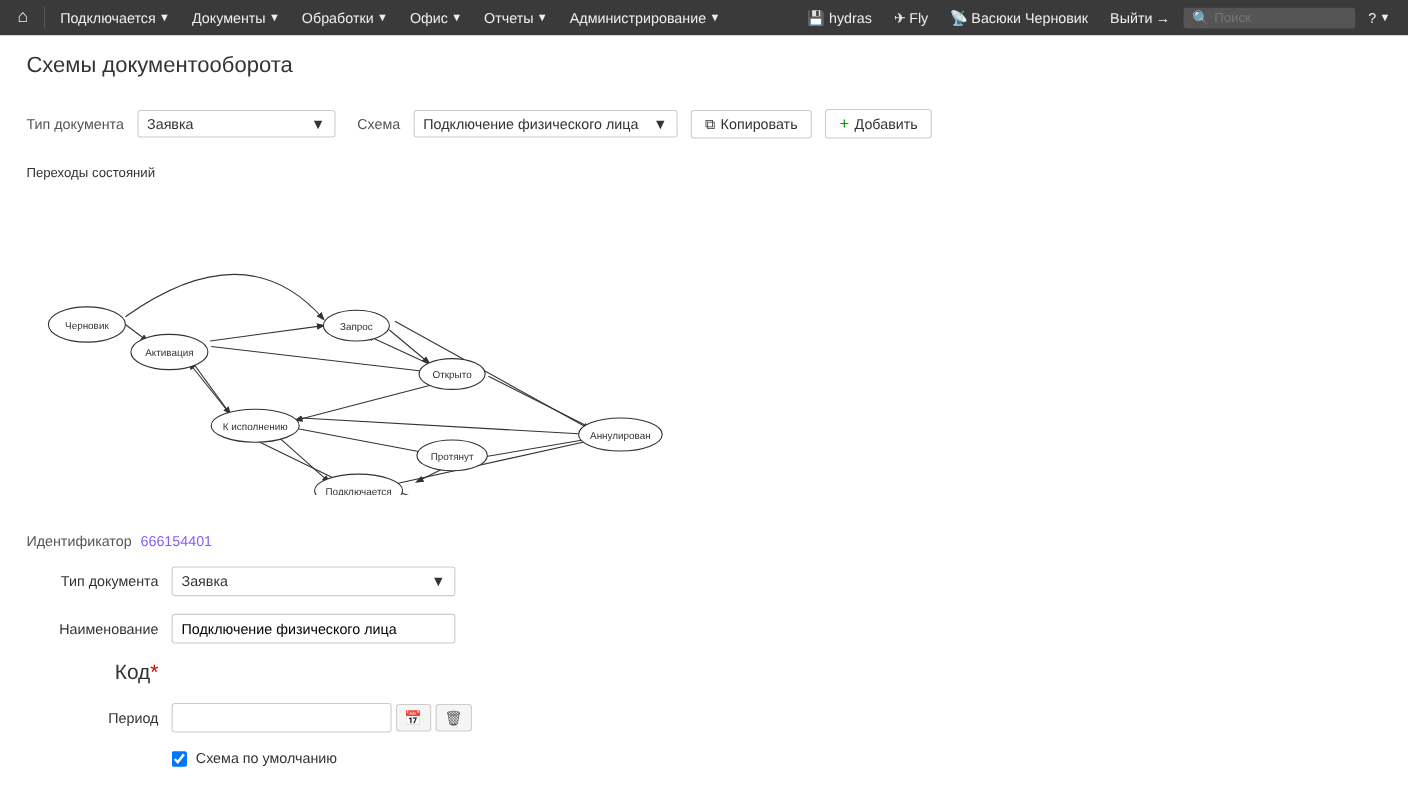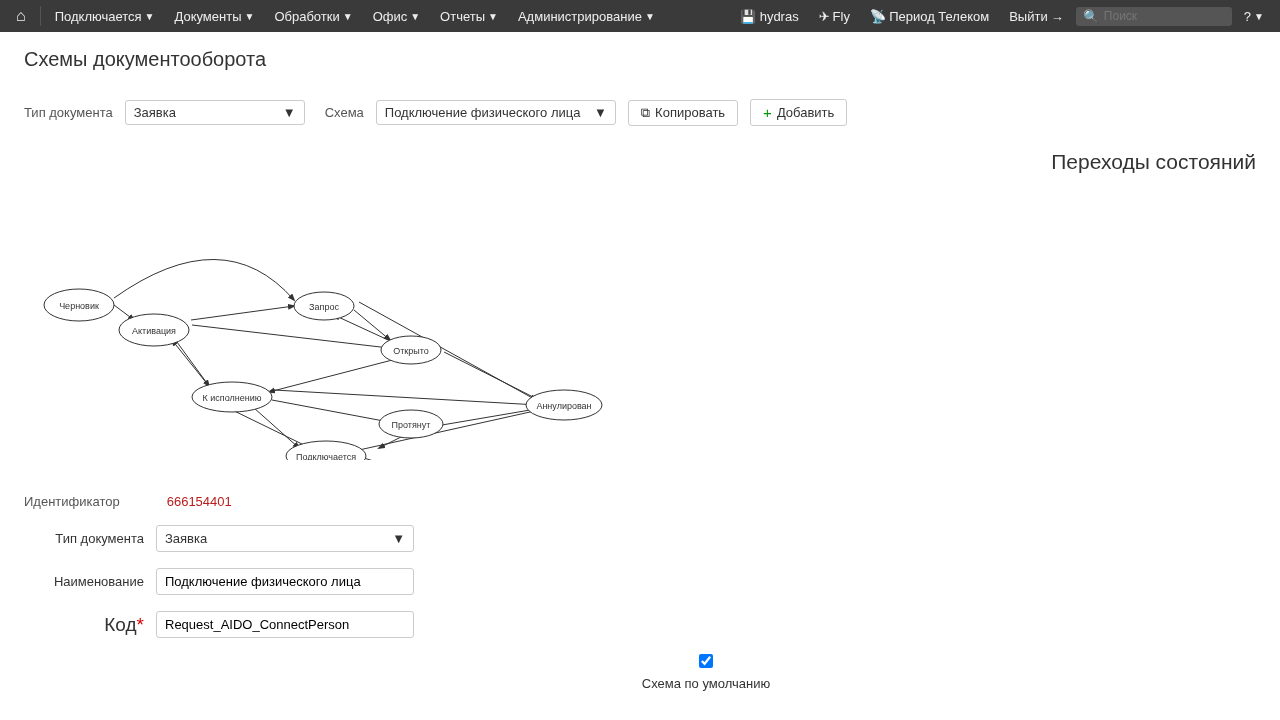--- a/index.html
+++ b/index.html
@@ -47,21 +47,21 @@
     .toolbar-select-wide { min-width: 240px; }
     .schema-label { margin-left: 8px; }
     .btn {
       display: flex; align-items: center; gap: 5px;
       border: 1px solid #ccc; border-radius: 3px; padding: 4px 12px;
       font-size: 13px; background: #fff; cursor: pointer; color: #333;
     }
     .btn-plus { color: #090; font-size: 15px; }
 
     
-    .section-title { font-size: 21px; font-weight: normal; margin-bottom: 16px; color: #333; text-align: right; }
+    .section-title { font-size: 12px; font-weight: normal; margin-bottom: 16px; color: #333; }
 
     
     .graph-container {
       width: 620px; height: 270px; position: relative; margin-bottom: 34px;
     }
     .graph-container svg { width: 100%; height: 100%; }
 
     
     .form-section { margin-top: 8px; }
     .form-row {
@@ -79,28 +79,28 @@
       border: 1px solid #ccc; border-radius: 3px; padding: 5px 8px;
       font-size: 13px; width: 258px; background: #fff;
       display: flex; align-items: center; justify-content: space-between; cursor: pointer;
     }
     .form-period-row { display: flex; align-items: center; gap: 4px; }
     .form-period-row .form-input { width: 200px; }
     .icon-btn {
       border: 1px solid #ccc; border-radius: 3px; padding: 4px 7px;
       background: #f5f5f5; cursor: pointer; font-size: 13px; color: #555;
     }
-    .checkbox-row { display: flex; align-items: center; gap: 8px; margin-bottom: 16px; margin-left: 132px; flex-direction: column; }
+    .checkbox-row { display: flex; align-items: center; gap: 8px; margin-bottom: 16px; margin-left: 132px; }
     .checkbox-row input[type=checkbox] { width: 14px; height: 14px; }
     .comment-row { display: flex; align-items: center; gap: 8px; }
     .edit-icon { color: #888; font-size: 12px; cursor: pointer; }
 
     .identifier-row { display: flex; gap: 8px; margin-bottom: 16px; }
     .id-label { color: #555; font-size: 13px; }
-    .id-value { font-size: 13px; color: #b91c1c; margin-left: 39px; }
+    .id-value { font-size: 13px; color: #8b5cf6; }
   </style>
 </head>
 <body>
 
 <nav class="topnav">
   <div class="topnav-item topnav-home">⌂</div>
   <div class="topnav-sep"></div>
   <div class="topnav-item">
     <span>Подключается</span>
     <span class="nav-arrow">▼</span>
@@ -129,21 +129,21 @@
     <div class="topnav-item">
       <span>💾</span>
       <span>hydras</span>
     </div>
     <div class="topnav-item">
       <span>✈</span>
       <span>Fly</span>
     </div>
     <div class="topnav-item">
       <span>📡</span>
-      <span>Период Телеком</span>
+      <span>Васюки Черновик</span>
     </div>
     <div class="topnav-item">
       <span>Выйти</span>
       <span>→</span>
     </div>
     <div class="topnav-search">
       <span>🔍</span>
       <input type="text" placeholder="Поиск" style="">
     </div>
     <div class="topnav-item">
@@ -274,23 +274,34 @@
 
     <div class="form-row">
       <span class="form-label">Наименование</span>
       <input type="text" class="form-input" value="Подключение физического лица" style="">
     </div>
 
     <div class="form-row">
       <span class="form-label-required">
         <span>Код</span><span class="req-star">*</span>
       </span>
-      <input type="text" class="form-input" value="Request_AIDO_ConnectPerson" style="">
-    </div>
-
+    </div>
+
+    <div class="form-row">
+      <span class="form-label">Период</span>
+      <div class="form-period-row">
+        <input type="text" class="form-input" style="width: 200px;">
+        <button class="icon-btn">
+          <span>📅</span>
+        </button>
+        <button class="icon-btn">
+          <span>🗑</span>
+        </button>
+      </div>
+    </div>
 
     <div class="checkbox-row">
       <input type="checkbox" checked="" style="">
       <span>Схема по умолчанию</span>
     </div>
 
   </div>
 </div>
 
 </body></html>

